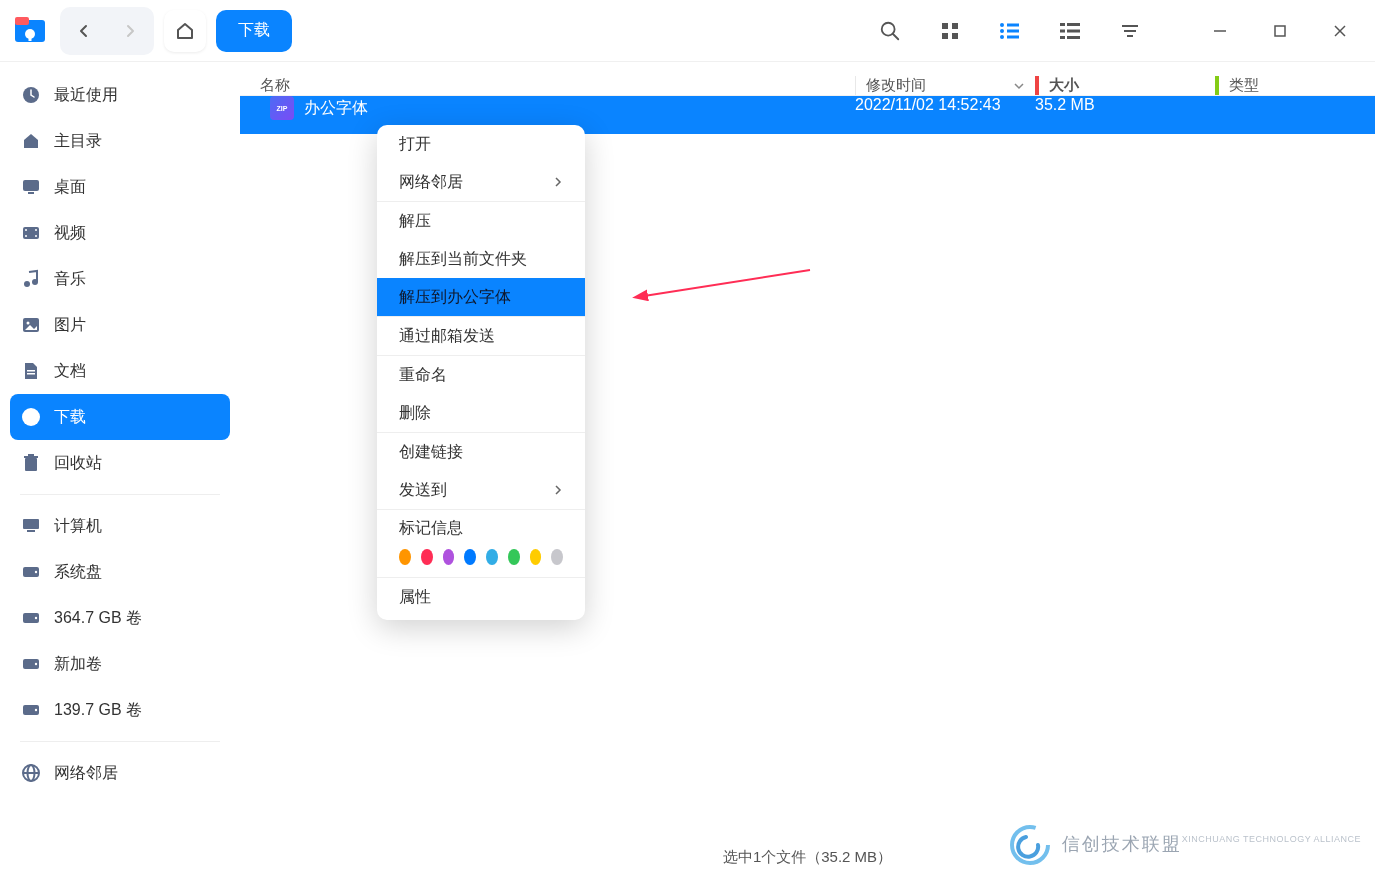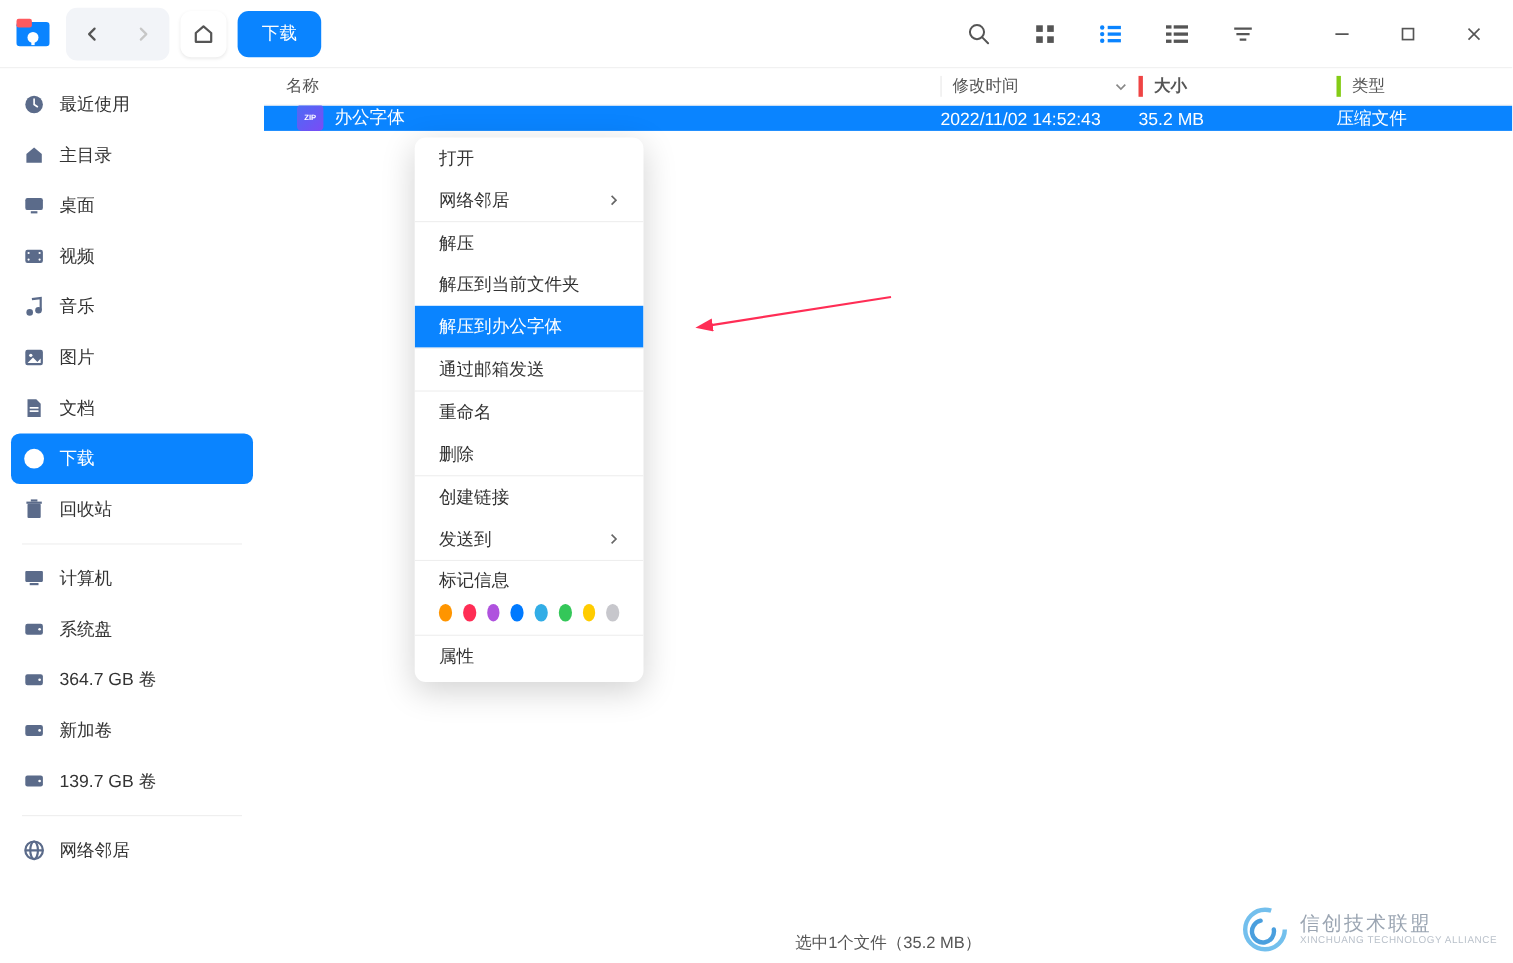--- a/index.html
+++ b/index.html
@@ -16,45 +16,45 @@
   .tb-icon{ width:50px; height:50px; display:flex; align-items:center; justify-content:center; cursor:pointer; color:#555; border-radius:8px;}
   .tb-icon.active{ color:#0a84ff; }
   .body{ flex:1; display:flex; min-height:0; }
   .sidebar{ width:240px; padding:10px 10px; overflow-y:auto; }
   .sb-item{ display:flex; align-items:center; gap:12px; height:46px; padding:0 10px; border-radius:8px; cursor:pointer; color:#333; font-size:16px;}
   .sb-item .sb-icon{ width:22px; height:22px; display:flex; align-items:center; justify-content:center; color:#5b6b8a;}
   .sb-item.active{ background:#0a84ff; color:#fff; }
   .sb-item.active .sb-icon{ color:#fff; }
   .sb-divider{ height:1px; background:#eee; margin:8px 10px; }
   .main{ flex:1; display:flex; flex-direction:column; position:relative; min-width:0;}
-  .columns{ height:34px; display:flex; align-items:center; font-size:15px; color:#555; border-bottom:1px solid #f2f2f2;}
+  .columns{ height:34px; display:flex; align-items:flex-end; font-size:15px; color:#555; border-bottom:1px solid #f2f2f2;}
   .col-name{ flex:1; padding-left:20px; display:flex; align-items:center;}
   .col-mod{ width:180px; display:flex; align-items:center; justify-content:space-between; padding-right:10px; border-left:1px solid #e8e8e8; padding-left:10px;}
   .col-size{ width:180px; border-left:4px solid #ef4444; padding-left:10px;font-weight:bold;}
   .col-type{ width:160px; border-left:4px solid #84cc16; padding-left:10px;}
   .file-list{ flex:1; overflow:auto; position:relative;}
-  .file-row{ height:23px; display:flex; align-items:flex-end; font-size:16px; cursor:pointer; }
+  .file-row{ height:38px; display:flex; align-items:flex-start; font-size:16px; cursor:pointer; }
   .file-row.selected{ background:#0a84ff; color:#fff; }
   .file-row .fr-name{ flex:1; display:flex; align-items:center; gap:10px; padding-left:30px; }
   .file-row .fr-mod{ width:180px; }
   .file-row .fr-size{ width:180px; }
   .file-row .fr-type{ width:160px;margin-top:39px; }
   .zip-icon{ width:24px; height:24px; background:linear-gradient(135deg,#4b6cf5,#7b4bf5); border-radius:4px; display:flex; align-items:center; justify-content:center; color:#fff; font-size:7px; font-weight:bold;}
   .statusbar{ height:36px; display:flex; align-items:center; justify-content:center; font-size:15px; color:#555; }
   
   .ctx{ position:absolute; left:377px; top:125px; width:208px; background:#fff; border-radius:10px; box-shadow:0 8px 30px rgba(0,0,0,0.18); overflow:hidden; z-index:100; padding-bottom:4px;}
   .ctx-item{ height:38px; display:flex; align-items:center; padding:0 22px; font-size:16px; color:#333; cursor:pointer; justify-content:space-between;}
-  .ctx-item.hl{ background:#0a84ff; color:#ffffff; }
+  .ctx-item.hl{ background:#0a84ff; color:#0f172a; }
   .ctx-sep{ height:1px; background:#eee; margin:0 0; }
   .ctx-label-row{ padding:8px 22px 4px; font-size:16px; color:#333;}
   .color-row{ display:flex; gap:10px; padding:6px 22px 12px; }
   .color-dot{ width:16px; height:16px; border-radius:50%; cursor:pointer;}
   .arrow{ position:absolute; left:630px; top:250px; z-index:101; pointer-events:none;}
   .watermark{ position:absolute; right:14px; bottom:8px; display:flex; align-items:center; gap:10px; opacity:0.85; z-index:50;}
-  .wm-text{ display:flex; flex-direction:column; line-height:1.1;}
+  .wm-text{ display:flex; flex-direction:row; line-height:1.1;}
   .wm-text .cn{ font-size:18px; color:#8a96a5; letter-spacing:2px;}
   .wm-text .en{ font-size:9px; color:#aeb7c2; letter-spacing:0.5px;}
   svg{ display:block; }
 </style>
 </head>
 <body>
 
 <div class="window">
 
   <div class="titlebar">

